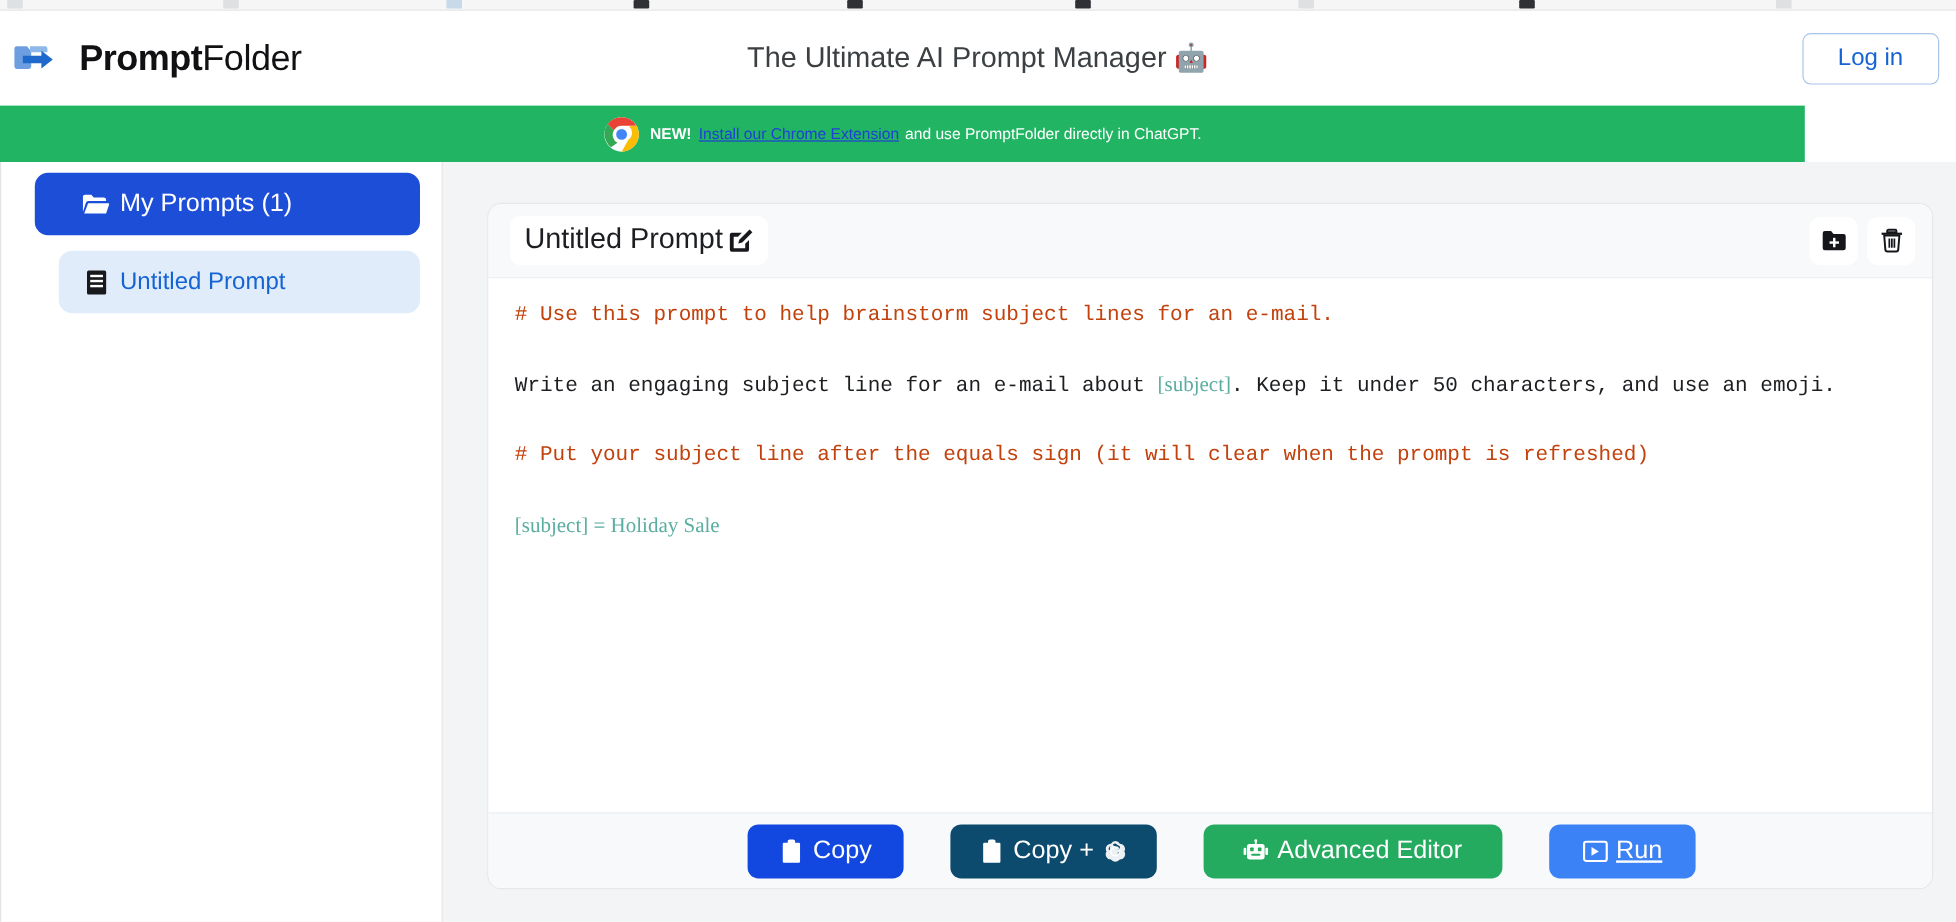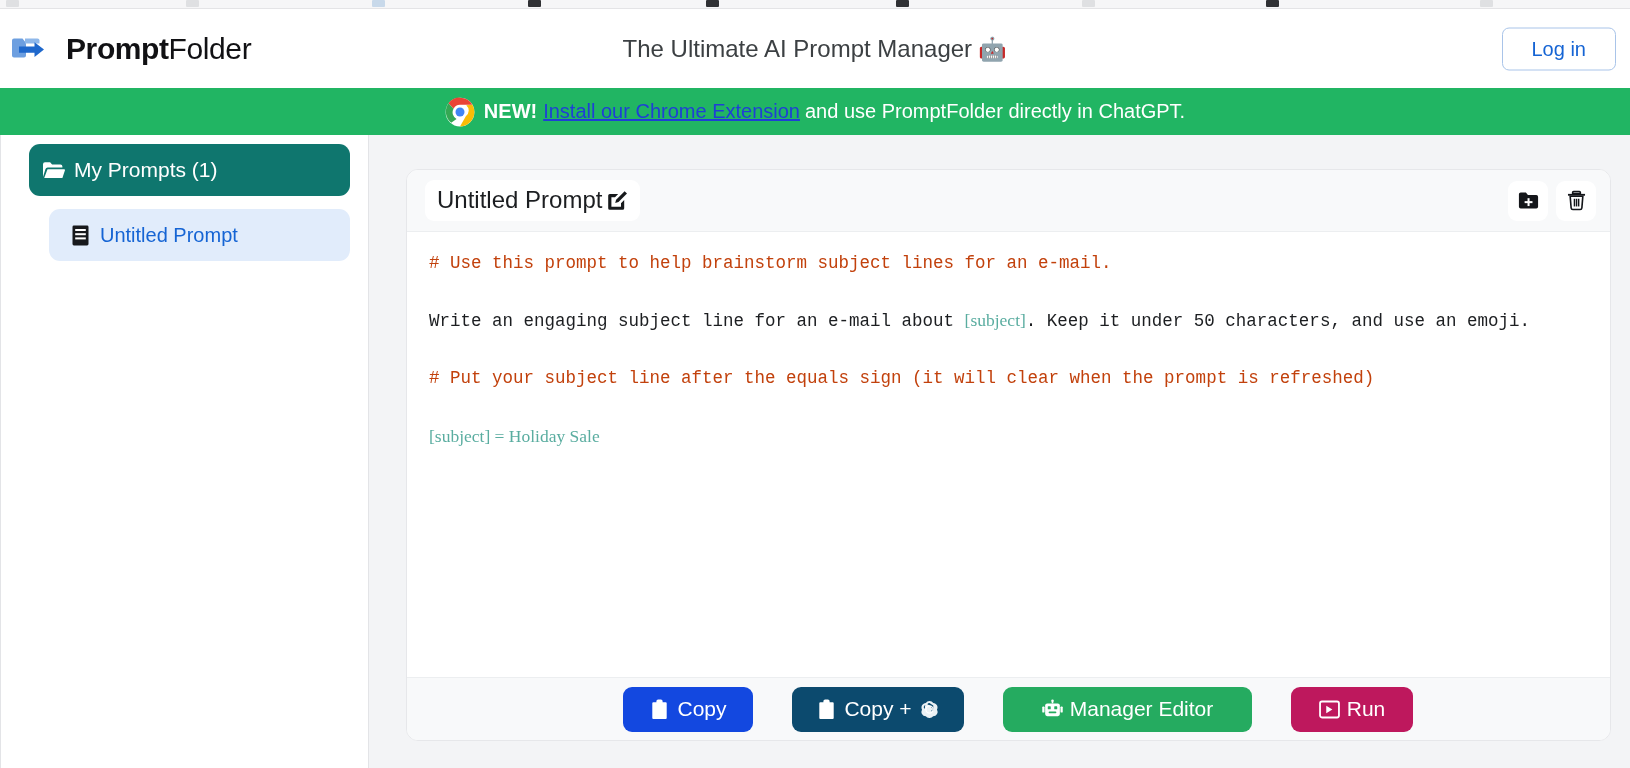--- a/index.html
+++ b/index.html
@@ -70,25 +70,25 @@
     background: #1364d4; color: #ffffff;
     border: 1px solid #1364d4; border-radius: 7px;
     font-size: 20px; font-weight: 700; padding: 10px 22px;
     font-family: "Liberation Sans", sans-serif;
     cursor: pointer; white-space: nowrap;
   }
 
   
   .banner {
     position: absolute; top: 88px; left: 0;
-    width: 1630px; height: 47px;
+    width: 1504px; height: 47px;
     background: #21b563;
     display: flex; align-items: center; justify-content: center;
     gap: 0;
-    color: #ffffff; font-size: 20px;
+    color: #ffffff; font-size: 13px;
   }
   .chrome-logo { width: 30px; height: 30px; margin-right: 9px; display: block; }
   .banner .new { font-weight: 700; margin-right: 6px; }
   .banner a {
     color: #1f3fd6; text-decoration: underline; cursor: pointer;
     margin-right: 5px;
   }
 
   
   .app-body {
@@ -101,24 +101,24 @@
   .sidebar {
     position: absolute; left: 0; top: 0;
     width: 369px; height: 633px;
     background: #ffffff;
     border-right: 1px solid #e3e4e7;
     border-left: 1px solid #e3e4e7;
     padding: 9px 20px 0 28px;
   }
   .folder-btn {
     width: 321px; height: 52px;
-    background: #0f766e; color: #ffffff;
+    background: #1d4ed8; color: #ffffff;
     border: none; border-radius: 11px;
     display: flex; align-items: center; gap: 9px;
-    padding: 0 0 0 14px;
+    padding: 0 0 0 40px;
     font-size: 21px; cursor: pointer;
     font-family: "Liberation Sans", sans-serif;
   }
   .folder-open-icon { width: 22px; height: 18px; flex: none; }
   .prompt-item {
     margin-top: 13px; margin-left: 20px;
     width: 301px; height: 52px;
     background: #e1ecfb; border-radius: 11px;
     display: flex; align-items: center; gap: 11px;
     padding-left: 23px;
@@ -202,21 +202,21 @@
     color: #ffffff; font-size: 21px;
     font-family: "Liberation Sans", sans-serif;
     cursor: pointer; white-space: nowrap;
     padding: 0 20px;
     margin-left: 17px;
   }
   .fbtn svg { width: 21px; height: 21px; flex: none; }
   .fbtn.blue { background: #1348e0; min-width: 130px; }
   .fbtn.blue2 { background: #0c4a6e; min-width: 172px; }
   .fbtn.green { background: #25ab60; min-width: 249px; }
-  .fbtn.red { background: #be185d; min-width: 122px; }
+  .fbtn.red { background: #3b82f6; min-width: 122px; text-decoration: underline; }
 
   
   .page-scroll {
     position: absolute; right: 0; top: 135px;
     width: 3px; height: 633px; background: #f3f4f6;
   }
 </style>
 </head>
 <body>
 
@@ -352,21 +352,21 @@
           <svg viewBox="0 0 24 22">
             <rect x="0.3" y="7.5" width="2.6" height="7" rx="1" fill="#ffffff"></rect>
             <rect x="21.1" y="7.5" width="2.6" height="7" rx="1" fill="#ffffff"></rect>
             <rect x="11.1" y="0.6" width="1.8" height="3.4" fill="#ffffff"></rect>
             <circle cx="12" cy="0.9" r="1.4" fill="#ffffff"></circle>
             <rect x="3.6" y="4" width="16.8" height="14.6" rx="2.4" fill="#ffffff"></rect>
             <rect x="6.6" y="7.4" width="3.4" height="3.4" rx="0.6" fill="#25ab60"></rect>
             <rect x="14" y="7.4" width="3.4" height="3.4" rx="0.6" fill="#25ab60"></rect>
             <rect x="7.6" y="13.3" width="8.8" height="1.9" rx="0.9" fill="#25ab60"></rect>
           </svg>
-          <span>Manager Editor</span>
+          <span>Advanced Editor</span>
         </button>
 
         <button class="fbtn red">
           <svg viewBox="0 0 22 22">
             <rect x="1.1" y="2.6" width="19.8" height="16.8" rx="2" fill="none" stroke="#ffffff" stroke-width="1.9"></rect>
             <path d="M7.6 7.1l6.4 3.9-6.4 3.9Z" fill="#ffffff"></path>
           </svg>
           <span>Run</span>
         </button>
       </div>

